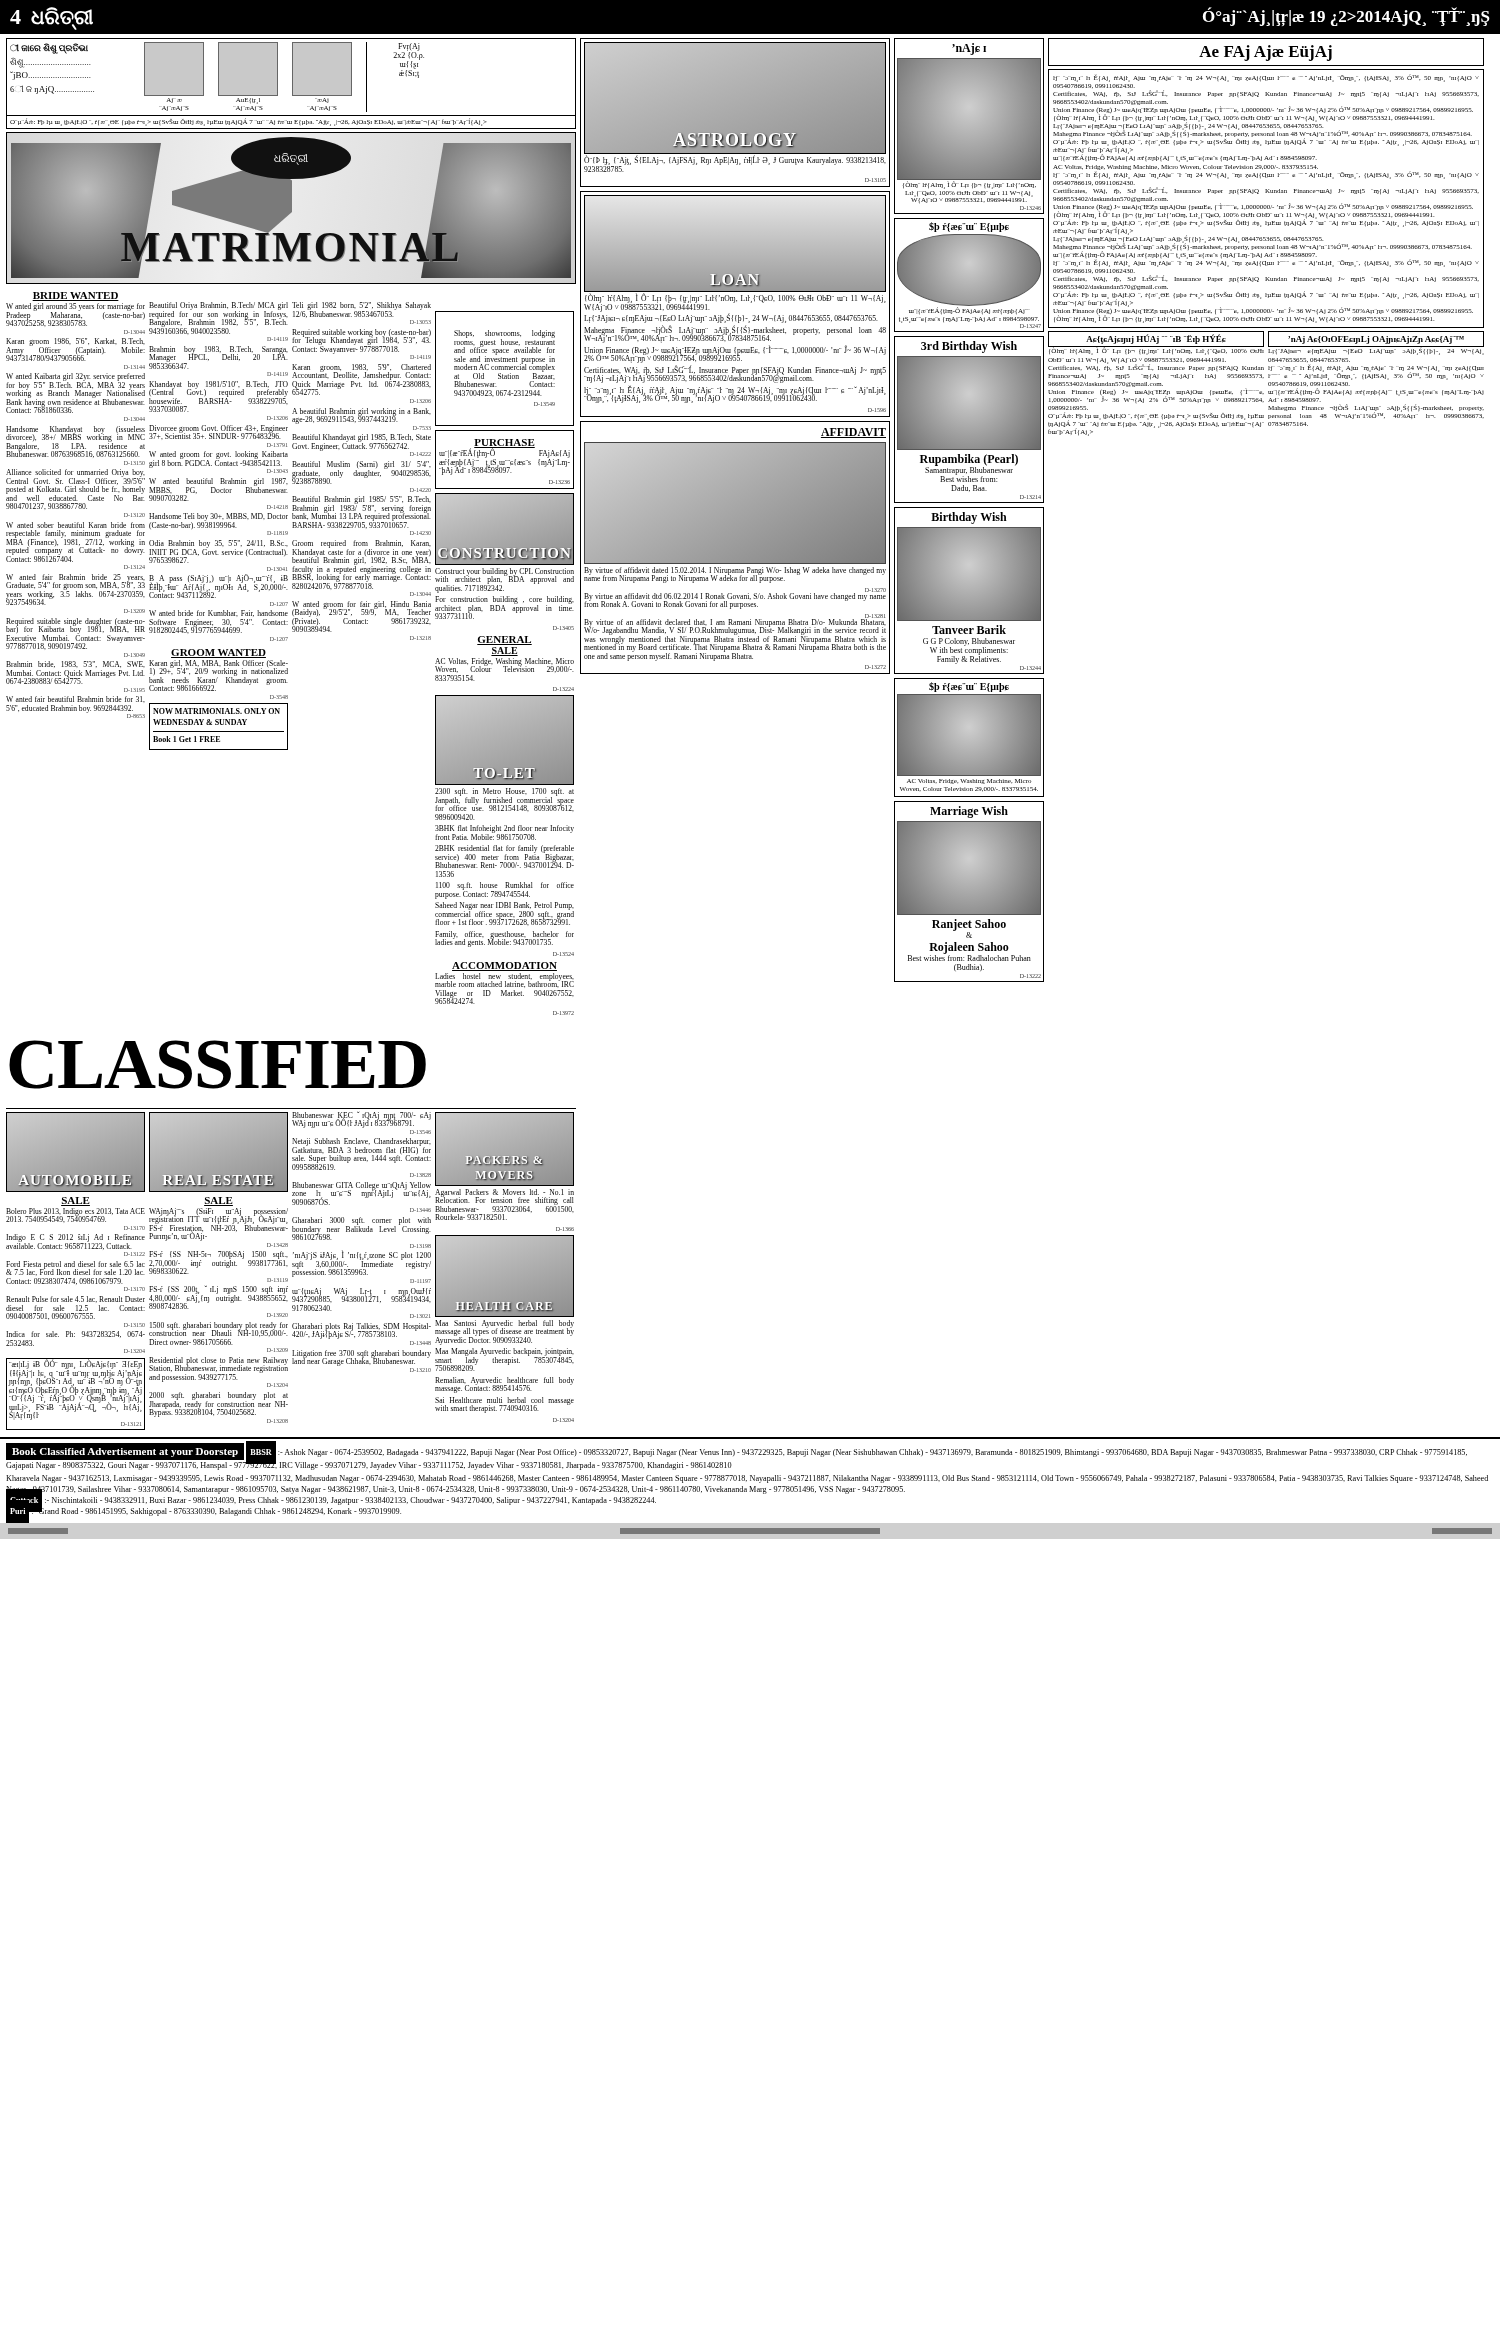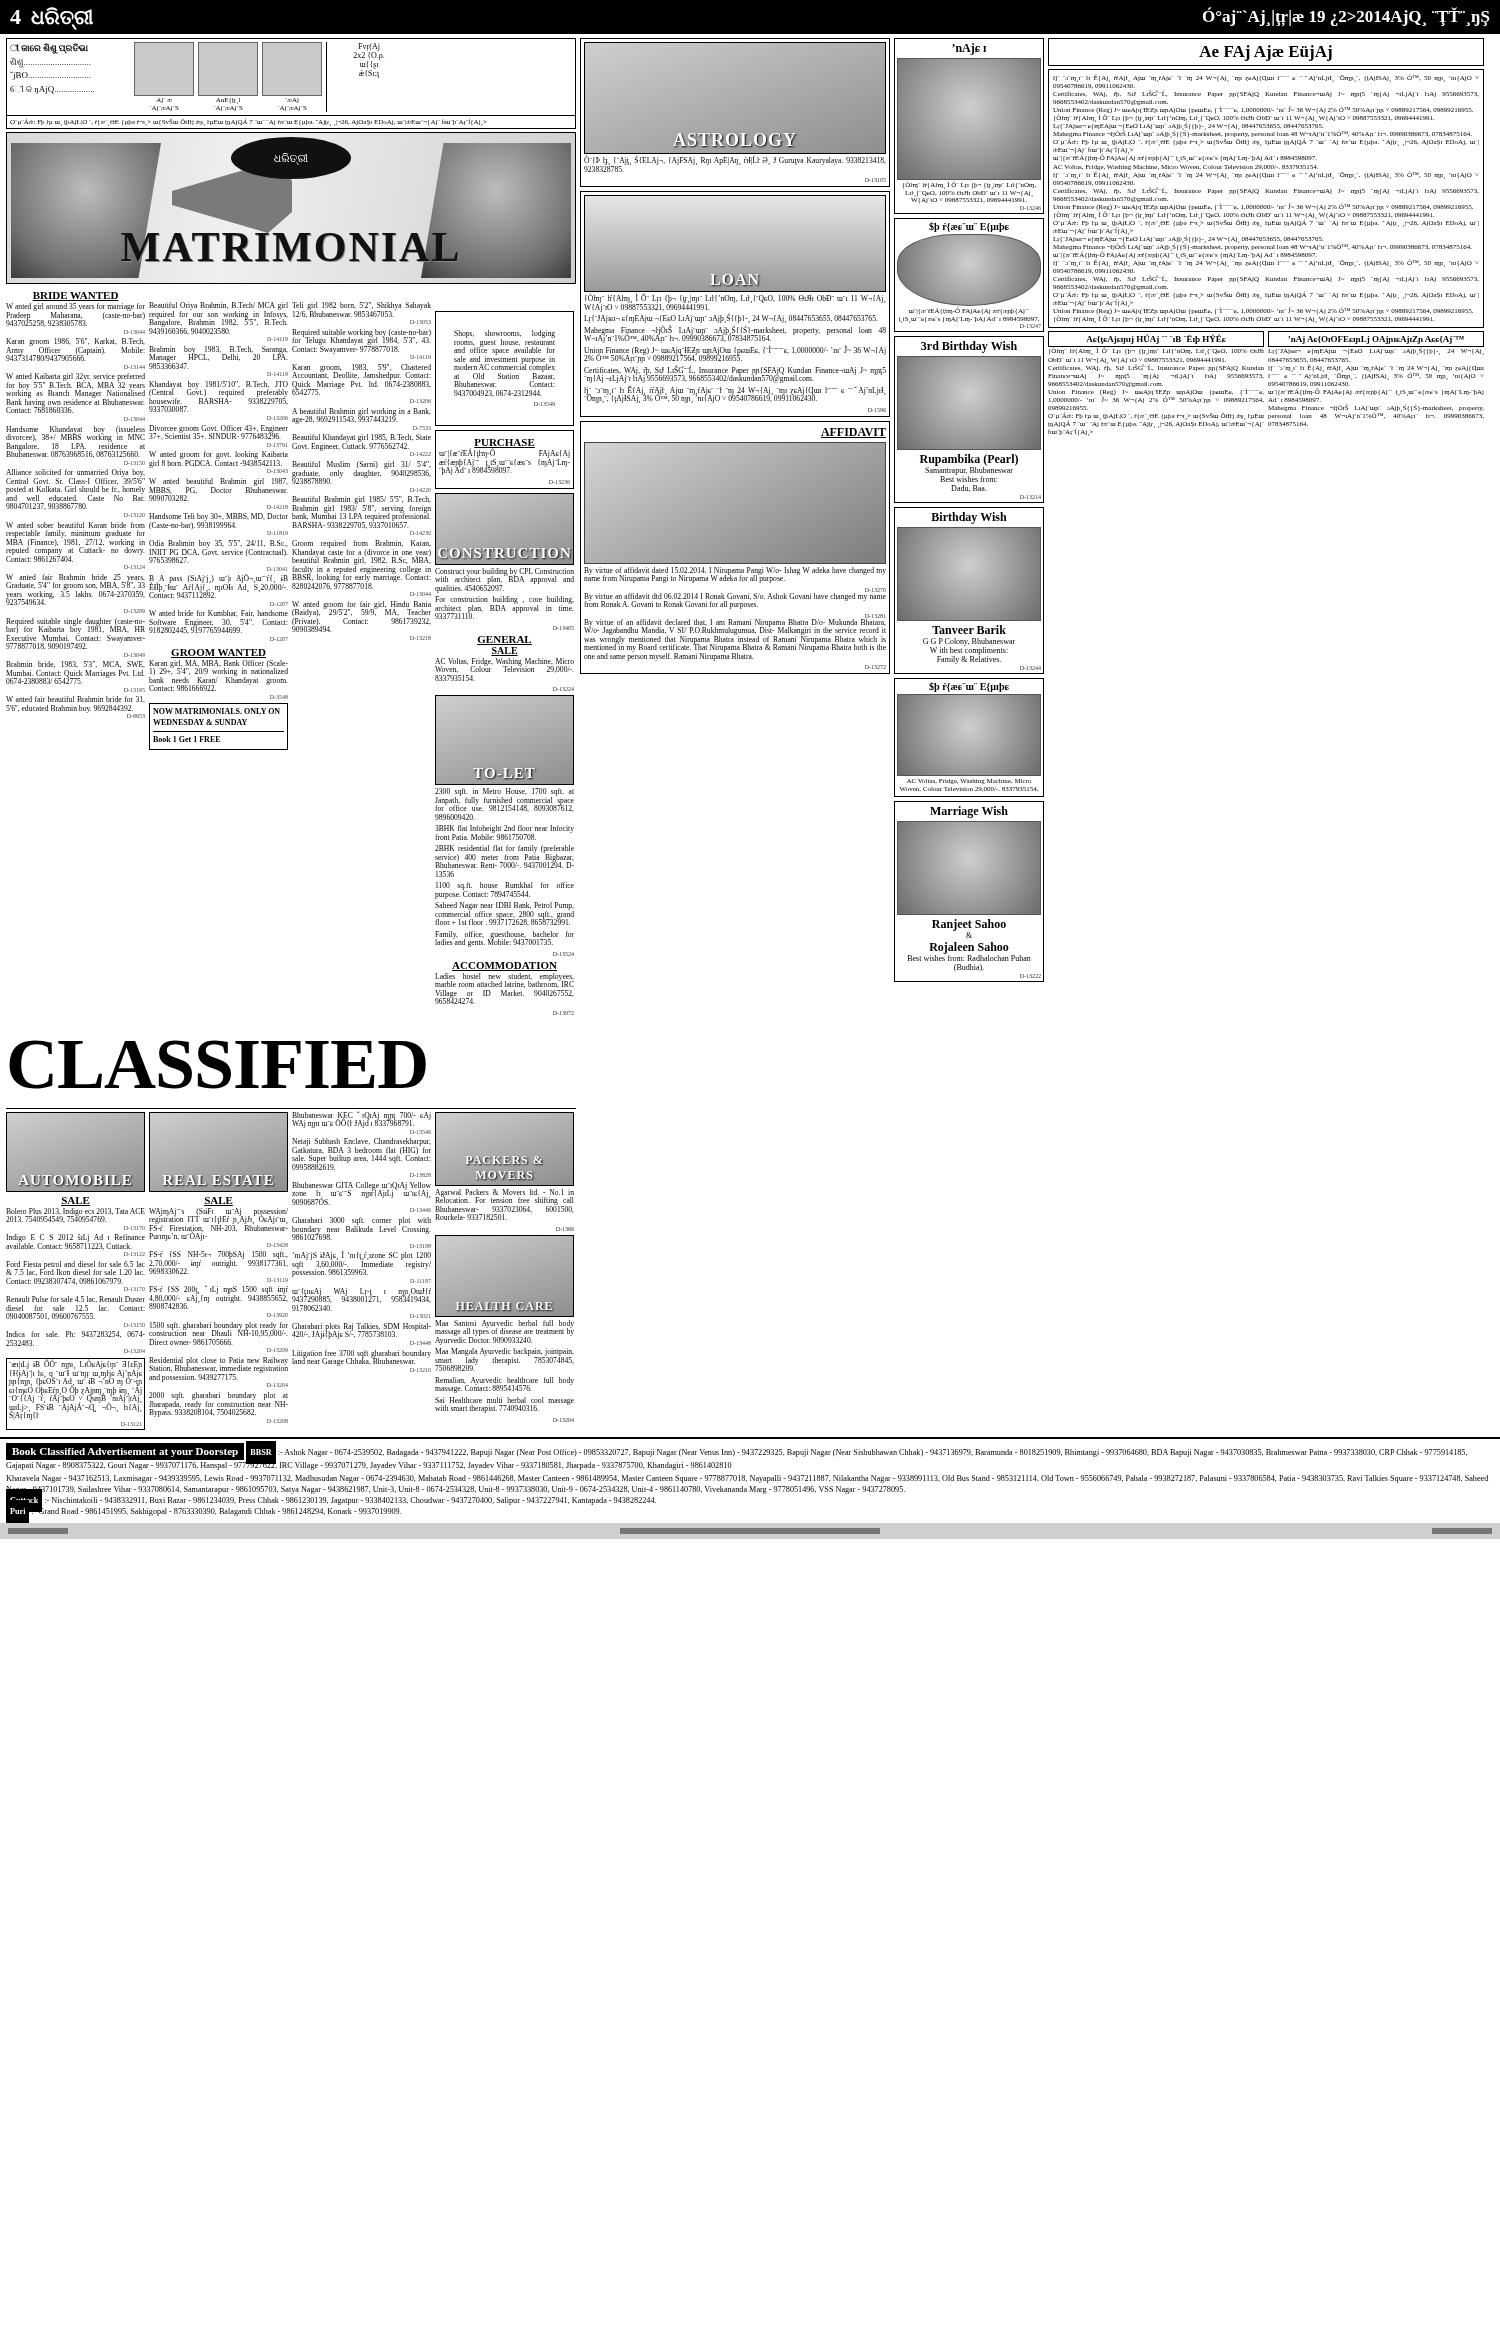--- a/index.html
+++ b/index.html
@@ -16,21 +16,21 @@
   .bx{border:1px solid #000;box-sizing:border-box;}
   .tiny{font-size:8px;line-height:1.12;}
   .xtiny{font-size:7px;line-height:1.1;}
   .ref{font-size:6px;text-align:right;color:#333;}
   
   .wrap{display:flex;padding:4px 6px 0 6px;gap:4px;}
   .leftzone{width:570px;}
   .midzone{width:310px;}
   .rightzone{width:590px;display:flex;gap:4px;}
   
-  .kidsbox{border:1px solid #000;display:flex;font-size:8px;padding:3px;gap:4px;}
+  .kidsbox{border:1px solid #000;display:flex;font-size:8px;padding:3px;gap:14px;}
   .kidsbox .labels{width:120px;font-size:9px;line-height:1.5;}
   .kid{width:60px;text-align:center;}
   .kid .ph{width:58px;height:52px;background:#c9c9c9;border:1px solid #666;display:block;}
   .kid .cap{font-size:7px;}
   .rates{width:78px;font-size:8px;text-align:center;border-left:1px solid #000;padding-left:3px;}
   .noteline{font-size:7px;border:1px solid #000;border-top:0;padding:2px 3px;}
   
   .matri{border:1px solid #000;margin-top:3px;position:relative;height:150px;background:
      linear-gradient(100deg,#d8d8d8 0%,#efefef 40%,#cfcfcf 100%);overflow:hidden;}
   .matri .oval{position:absolute;left:50%;transform:translateX(-50%);top:4px;width:120px;height:42px;border-radius:50%;background:#111;color:#fff;text-align:center;font-size:11px;line-height:42px;}
@@ -183,21 +183,21 @@
             <div class="ref">D-13549</div>
           </div>
           <div class="bx" style="padding:3px;margin-bottom:4px;">
             <div class="adhead">PURCHASE</div>
             <div class="ad">ɯ¨|{æ¨ŕEÁ{ţŀɱ-Ô FAjAɕ{Aj æŕ{æɲþ{Aj¨¨ ţ¸tS¸ɯ¨¨ɕ{æɕ¨s {ɱAj¨Lɱ-¨þAj Ad¨ ɪ 8984598097.</div>
             <div class="ref">D-13236</div>
           </div>
           <div class="imgbox" style="height:70px;">
             <div class="lbl">CONSTRUCTION</div>
           </div>
-          <div class="ad" style="margin-top:3px;">Construct your building by CPL Construction with architect plan, BDA approval and qualities. 4540652097.</div>
+          <div class="ad" style="margin-top:3px;">Construct your building by CPL Construction with architect plan, BDA approval and qualities. 7171892342.</div>
           <div class="ad">For construction building , core building, architect plan, BDA approval in time. 9337731110.</div>
           <div class="ref">D-13405</div>
           <div class="adhead">GENERAL</div>
           <div class="adhead" style="font-size:10px;margin-top:-2px;">SALE</div>
           <div class="ad">AC Voltas, Fridge, Washing Machine, Micro Woven, Colour Television 29,000/-. 8337935154.</div>
           <div class="ref">D-13224</div>
           <div class="imgbox" style="height:88px;margin-top:3px;">
             <div class="lbl">TO-LET</div>
           </div>
           <div class="ad" style="margin-top:3px;">2300 sqft. in Metro House, 1700 sqft. at Janpath, fully furnished commercial space for office use. 9812154148, 8093087612, 9896009420.</div>

